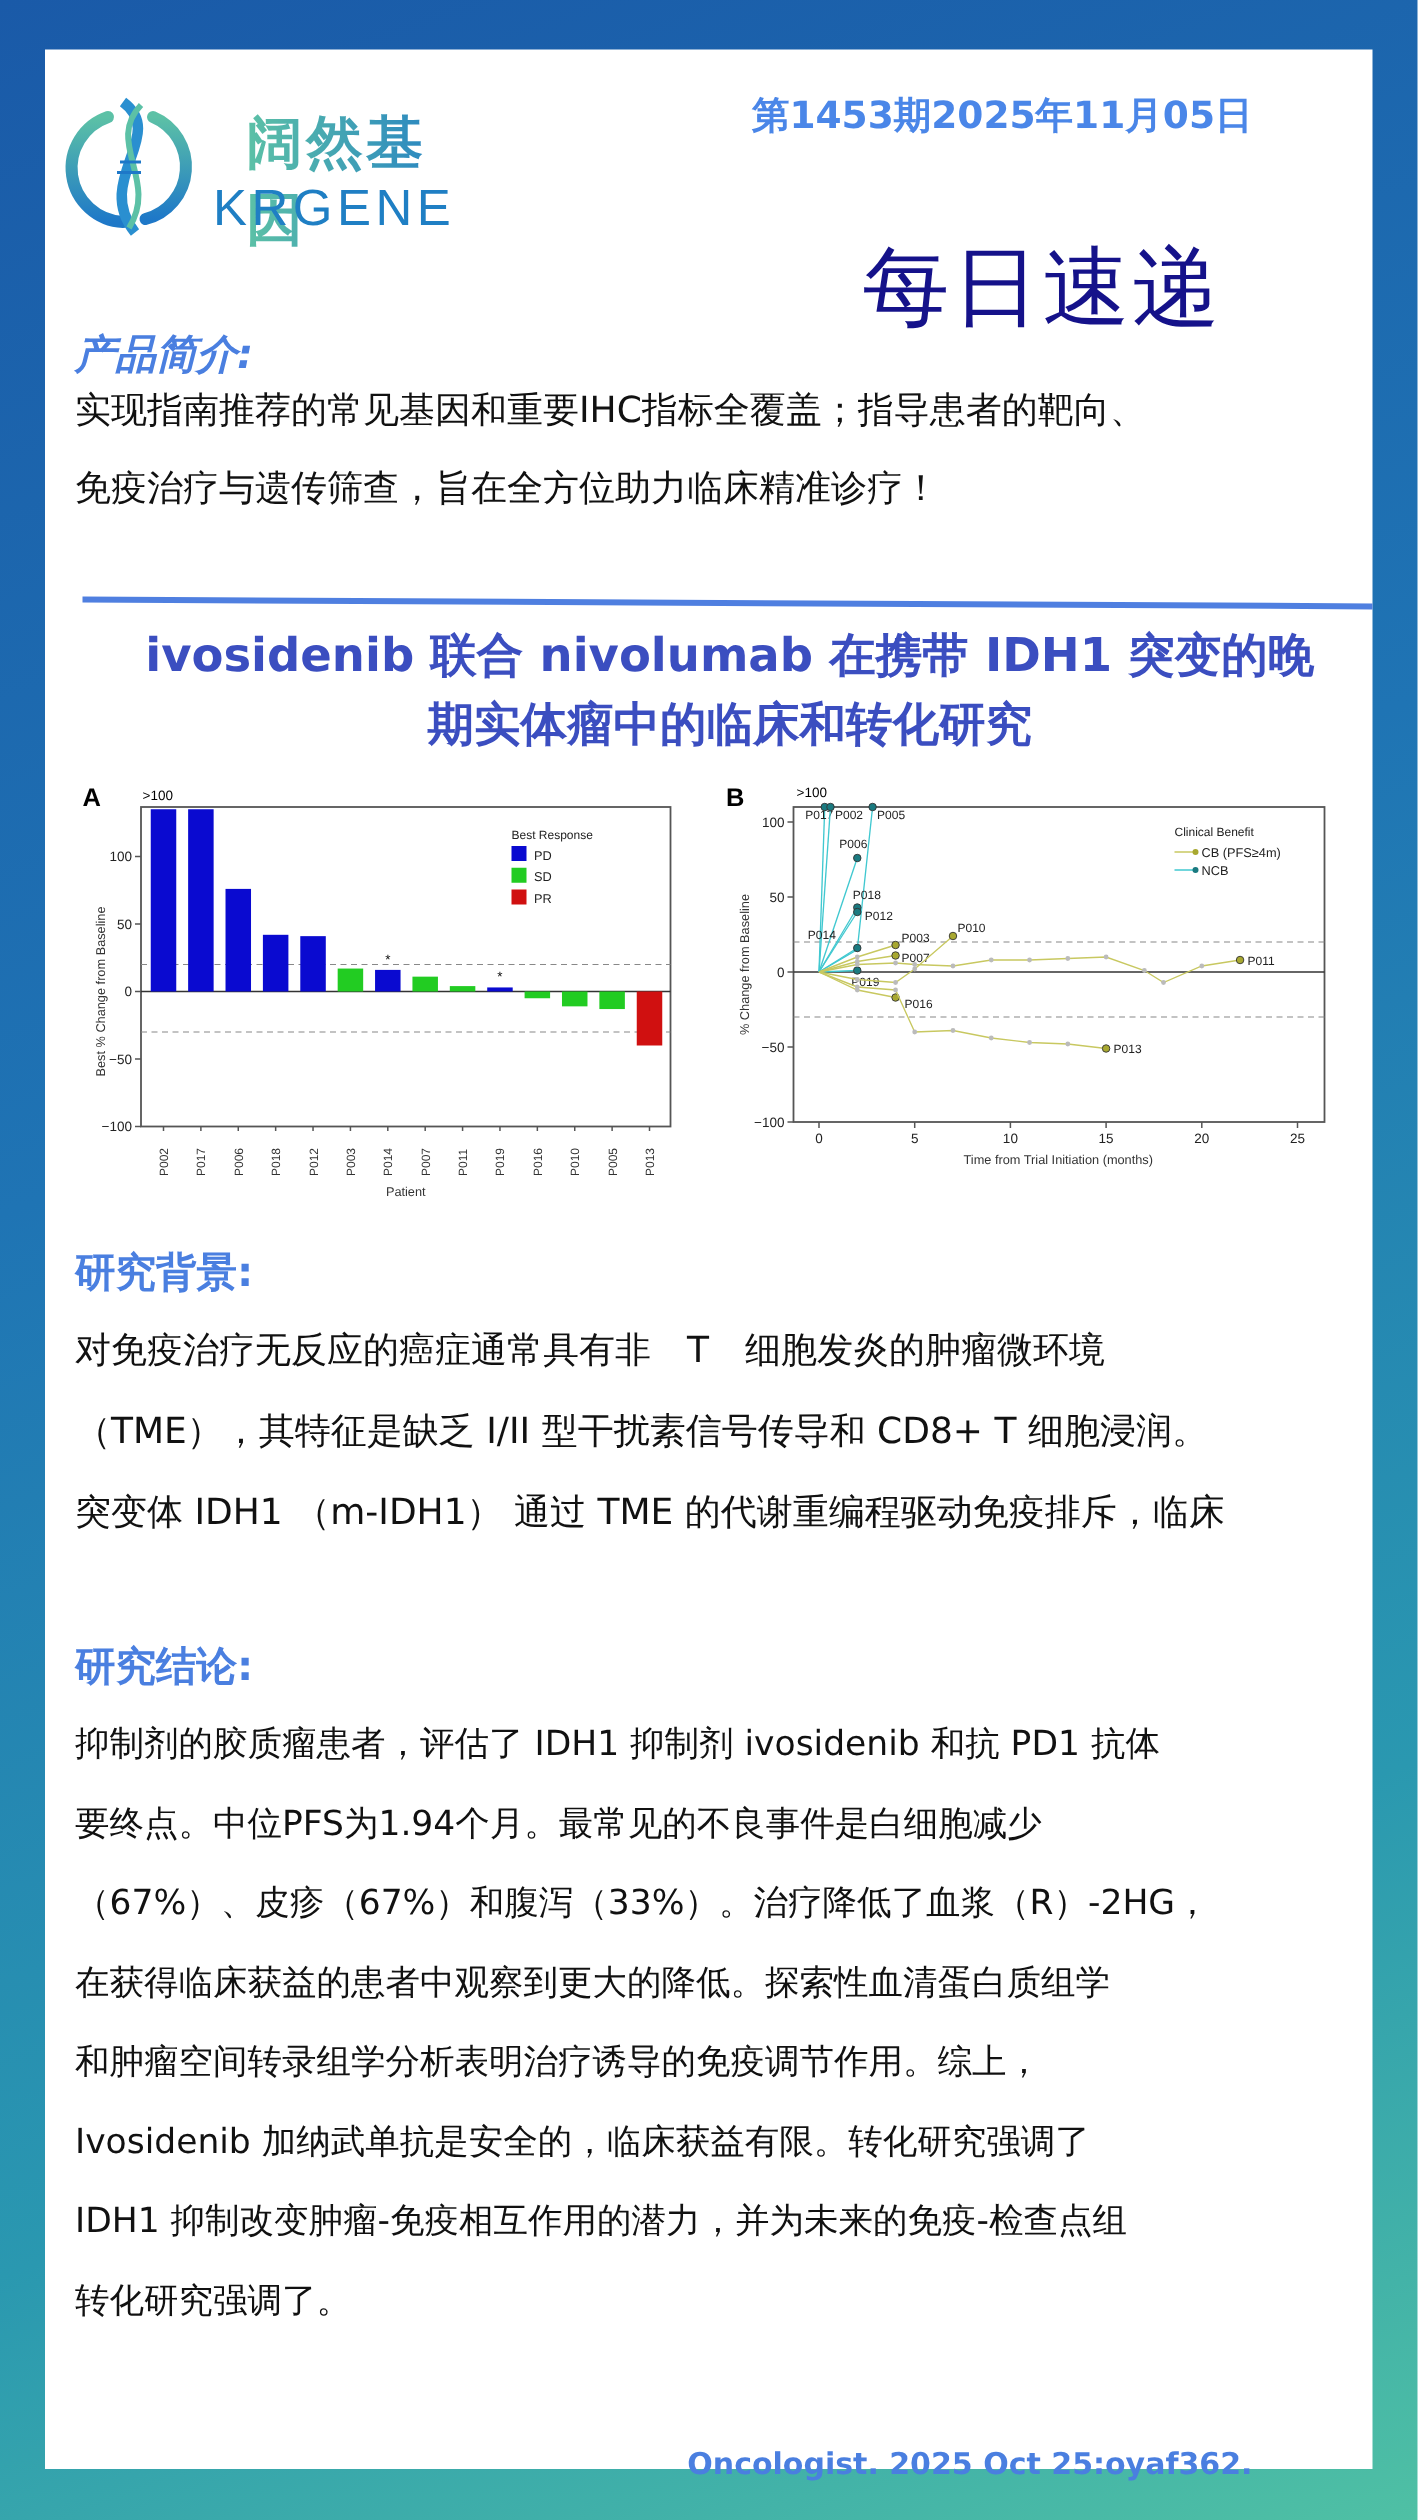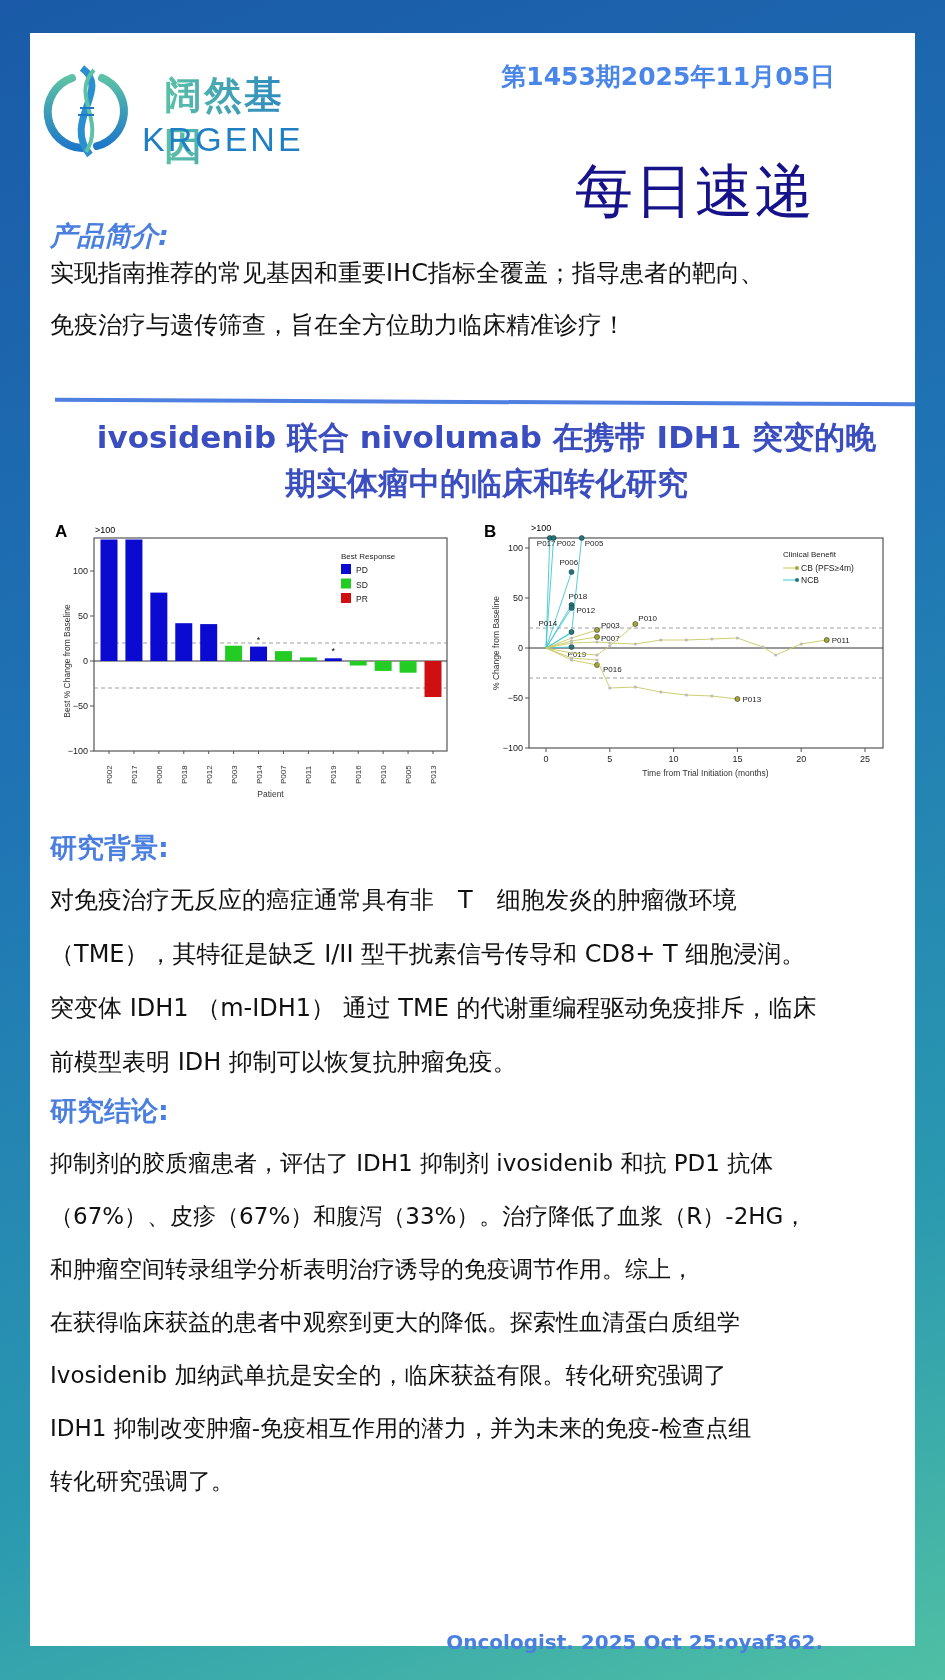--- a/index.html
+++ b/index.html
@@ -12,21 +12,21 @@
     background:linear-gradient(90deg,#5cc1a6,#1e78c8);-webkit-background-clip:text;color:transparent;
     font-family:"DejaVu Sans",sans-serif;margin-left:22px;}
   .logo-en{position:absolute;left:100px;top:60px;font-size:34px;color:#1f7fc4;letter-spacing:3px;font-family:"Liberation Sans",sans-serif;}
   .issue{position:absolute;right:110px;top:60px;font-size:25px;font-weight:bold;color:#4a86e8;}
   .daily{position:absolute;right:130px;top:153px;font-size:58px;color:#15128a;letter-spacing:2px;}
   .sec-h{position:absolute;left:50px;font-size:27px;font-weight:bold;color:#4a7fe0;}
   .para{position:absolute;left:50px;width:850px;font-size:24px;line-height:52px;color:#111;}
   .intro-line{position:absolute;left:55px;top:400px;width:860px;height:4px;background:#4f7fe0;transform:rotate(0.3deg);}
   .title{position:absolute;left:44px;width:885px;text-align:center;font-size:31px;font-weight:bold;color:#3b4ec0;line-height:46px;}
   .fig{position:absolute;top:515px;}
-  .ref{position:absolute;right:122px;top:1630px;font-size:20px;font-weight:bold;color:#4a7fe0;}
+  .ref{position:absolute;right:110px;top:1630px;font-size:20px;font-weight:bold;color:#4a7fe0;}
   svg text{font-family:"Liberation Sans",sans-serif;}
 </style>
 </head>
 <body>
 
 <div class="card"></div>
 
 <div class="logo">
   <svg width="90" height="100" viewBox="0 0 90 100" style="position:absolute;left:0;top:0;">
     <defs>
@@ -249,26 +249,26 @@
       <circle cx="797" cy="580" r="2" fill="#1a7a80"></circle>
       <text x="801" y="583" font-size="8.5" fill="#222">NCB</text>
     </g>
 </svg>
 
 <div class="sec-h" style="top:830px;">研究背景:</div>
 <div class="para" style="top:873px;line-height:54px;">
   <div>对免疫治疗无反应的癌症通常具有非　T　细胞发炎的肿瘤微环境</div>
   <div>（TME），其特征是缺乏 I/II 型干扰素信号传导和 CD8+ T 细胞浸润。</div>
   <div>突变体 IDH1 （m-IDH1） 通过 TME 的代谢重编程驱动免疫排斥，临床</div>
-  <div>前模型表明 IDH 抑制可以恢复抗肿瘤免疫。</div>
 </div>
 
 <div class="sec-h" style="top:1093px;">研究结论:</div>
 <div class="para" style="top:1137px;line-height:53px;font-size:23px;">
   <div>抑制剂的胶质瘤患者，评估了 IDH1 抑制剂 ivosidenib 和抗 PD1 抗体</div>
+  <div>要终点。中位PFS为1.94个月。最常见的不良事件是白细胞减少</div>
   <div>（67%）、皮疹（67%）和腹泻（33%）。治疗降低了血浆（R）-2HG，</div>
+  <div>在获得临床获益的患者中观察到更大的降低。探索性血清蛋白质组学</div>
   <div>和肿瘤空间转录组学分析表明治疗诱导的免疫调节作用。综上，</div>
-  <div>在获得临床获益的患者中观察到更大的降低。探索性血清蛋白质组学</div>
   <div>Ivosidenib  加纳武单抗是安全的，临床获益有限。转化研究强调了</div>
   <div>IDH1 抑制改变肿瘤-免疫相互作用的潜力，并为未来的免疫-检查点组</div>
   <div>转化研究强调了。</div>
 </div>
 <div class="ref">Oncologist. 2025 Oct 25:oyaf362.</div>
 
 </body></html>

